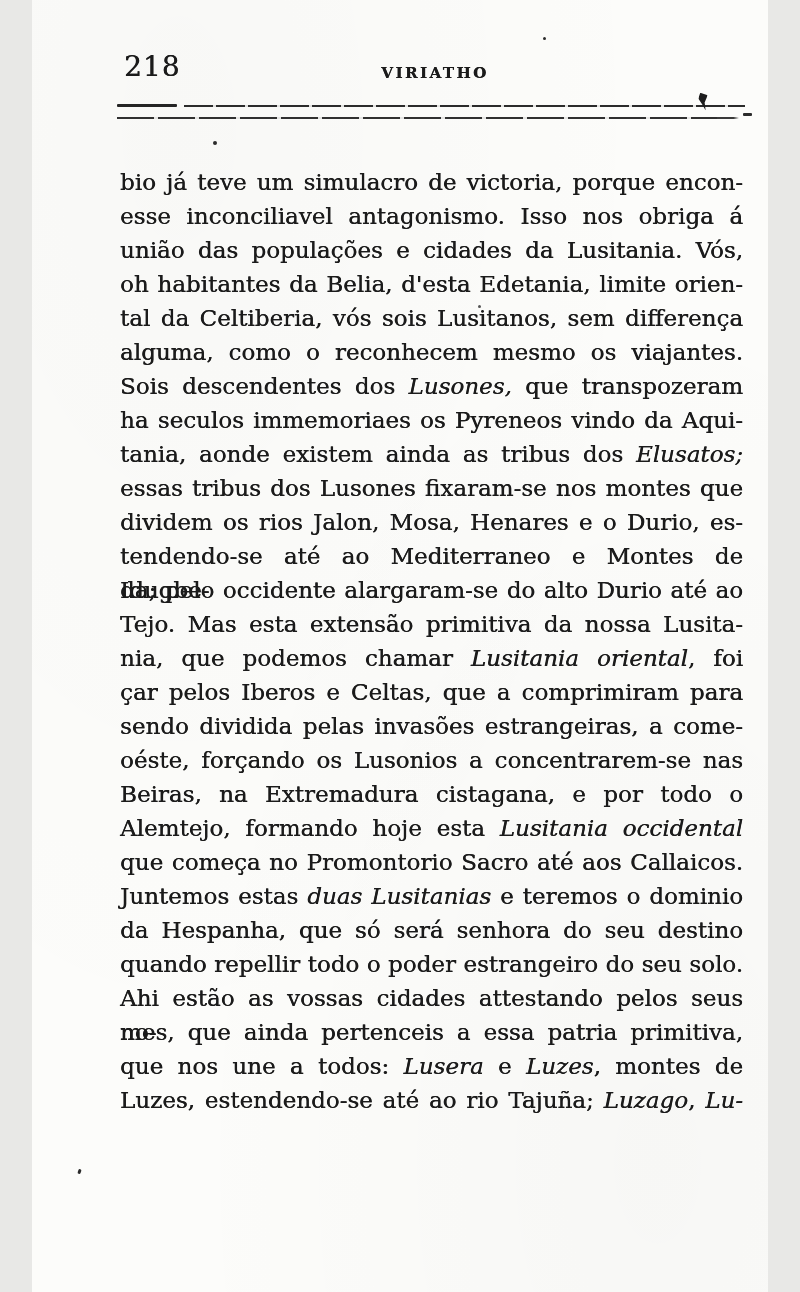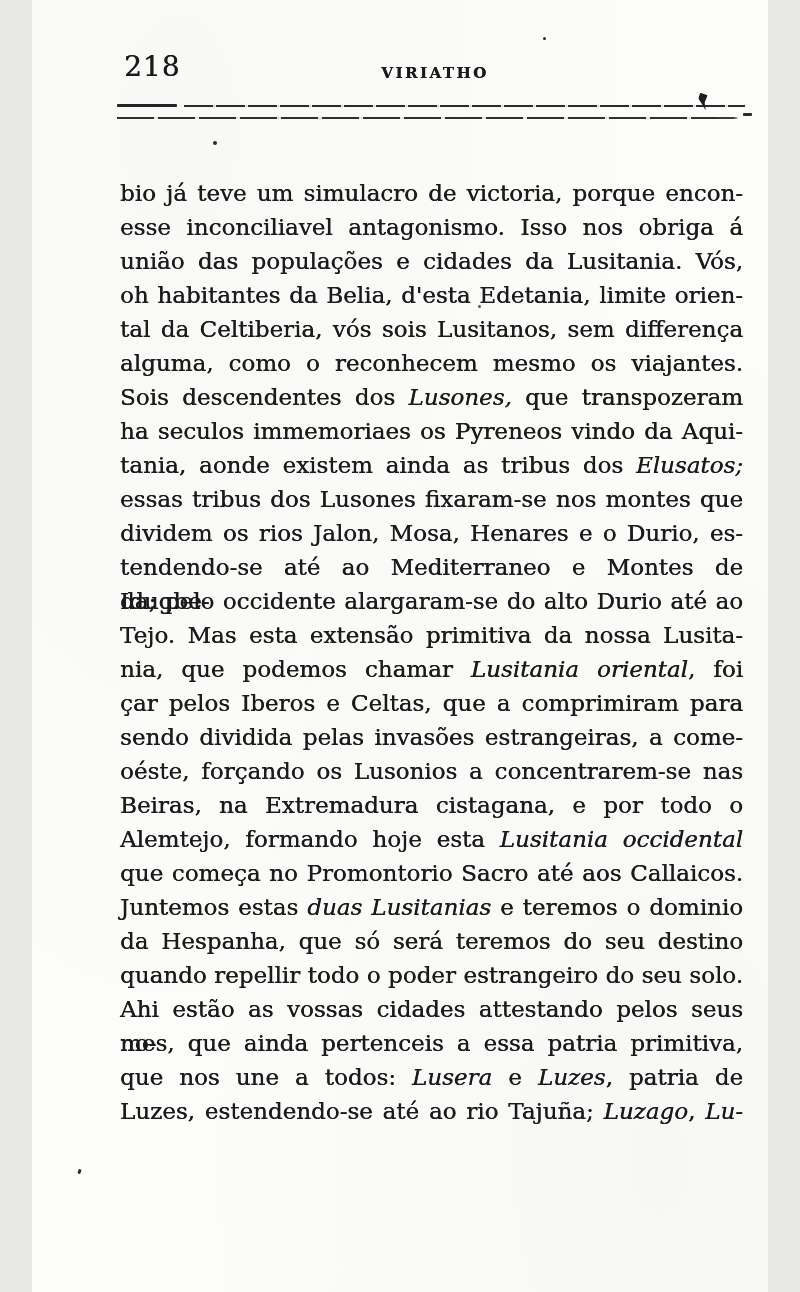--- a/index.html
+++ b/index.html
@@ -46,21 +46,21 @@
     transform:rotate(6deg);
   }
   .ink-dash{position:absolute;left:711px;top:113px;width:9px;height:3px;background:#2c2c2c;border-radius:1px;}
   .speck{position:absolute;background:#2b2b2b;border-radius:50%;}
   .speck.s1{left:511px;top:37px;width:3px;height:3px;}
   .speck.s2{left:181px;top:141px;width:4px;height:4px;}
   .speck.s3{left:446px;top:305px;width:3px;height:3px;opacity:.8;}
   .speck.s4{left:46px;top:1169px;width:3px;height:5px;border-radius:2px;transform:rotate(20deg);}
   
   .body-text{
-    position:absolute;left:88px;top:176px;width:623px;
+    position:absolute;left:88px;top:165px;width:623px;
     font-size:23px;
     text-shadow:0.35px 0 0 currentColor;
   }
   .line{
     height:34px;line-height:34px;
     text-align:justify;
     text-align-last:justify;
     white-space:normal;
     overflow:visible;
   }
@@ -114,21 +114,21 @@
       <div class="line"><span>da; pelo occidente alargaram-se do alto Durio até ao</span></div>
       <div class="line"><span>Tejo. Mas esta extensão primitiva da nossa Lusita-</span></div>
       <div class="line"><span>nia, que podemos chamar </span><span class="it">Lusitania oriental</span><span>, foi</span></div>
       <div class="line"><span>çar pelos Iberos e Celtas, que a comprimiram para</span></div>
       <div class="line"><span>sendo dividida pelas invasões estrangeiras, a come-</span></div>
       <div class="line"><span>oéste, forçando os Lusonios a concentrarem-se nas</span></div>
       <div class="line"><span>Beiras, na Extremadura cistagana, e por todo o</span></div>
       <div class="line"><span>Alemtejo, formando hoje esta </span><span class="it">Lusitania occidental</span></div>
       <div class="line"><span>que começa no Promontorio Sacro até aos Callaicos.</span></div>
       <div class="line"><span>Juntemos estas </span><span class="it">duas Lusitanias</span><span> e teremos o dominio</span></div>
-      <div class="line"><span>da Hespanha, que só será teremos do seu destino</span></div>
+      <div class="line"><span>da Hespanha, que só será senhora do seu destino</span></div>
       <div class="line"><span>quando repellir todo o poder estrangeiro do seu solo.</span></div>
       <div class="line"><span>Ahi estão as vossas cidades attestando pelos seus no-</span></div>
       <div class="line"><span>mes, que ainda pertenceis a essa patria primitiva,</span></div>
-      <div class="line"><span>que nos une a todos: </span><span class="it">Lusera</span><span> e </span><span class="it">Luzes</span><span>, patria de</span></div>
+      <div class="line"><span>que nos une a todos: </span><span class="it">Lusera</span><span> e </span><span class="it">Luzes</span><span>, montes de</span></div>
       <div class="line"><span>Luzes, estendendo-se até ao rio Tajuña; </span><span class="it">Luzago</span><span>, </span><span class="it">Lu-</span></div>
     </div>
 
 </div>
 
 </body></html>

